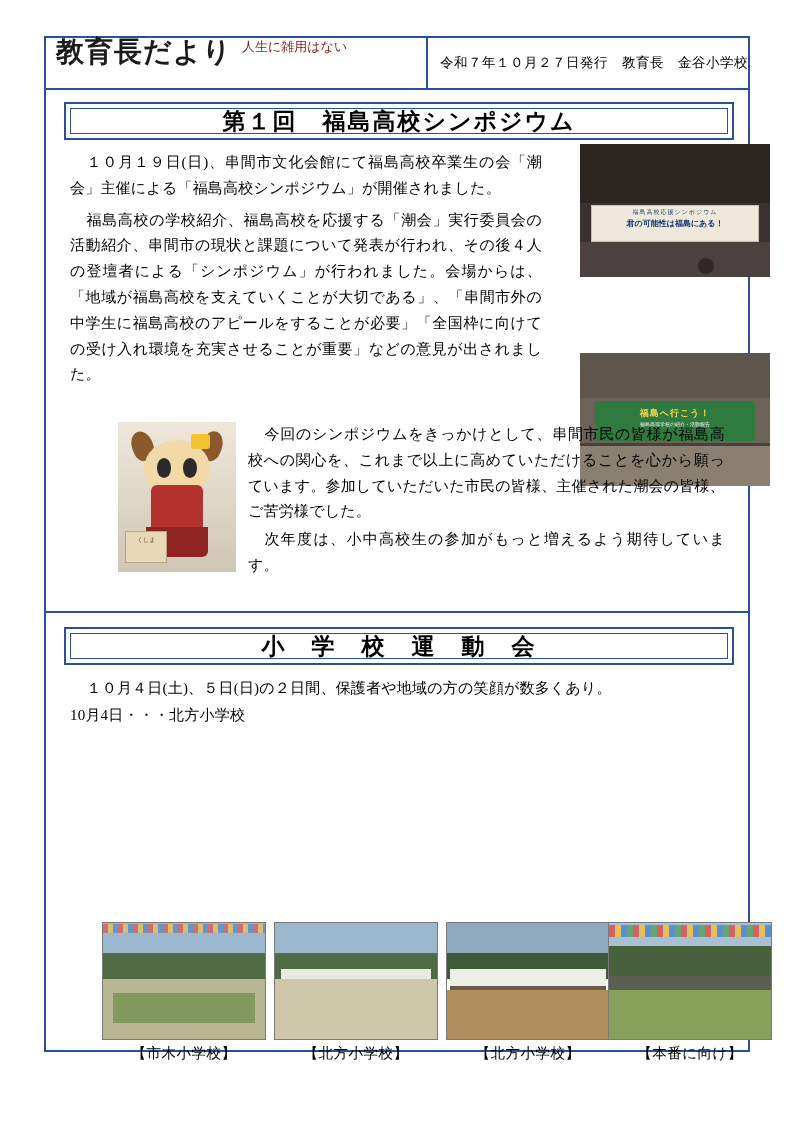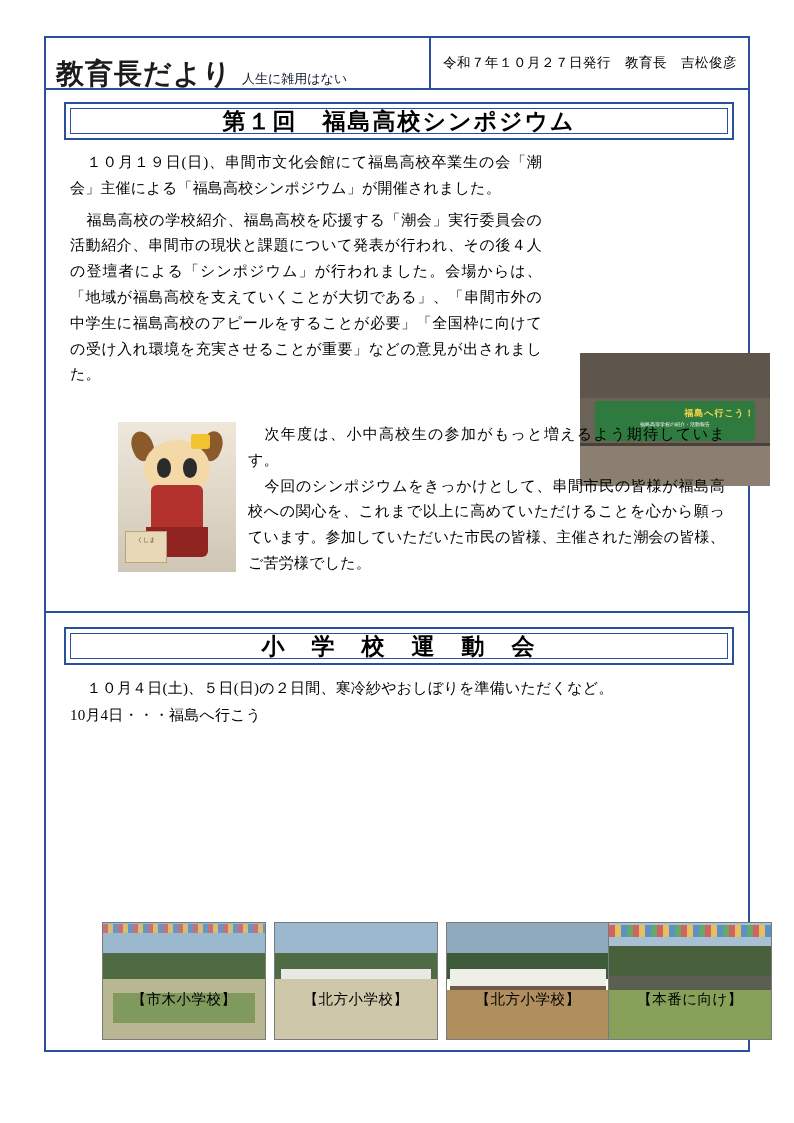--- a/index.html
+++ b/index.html
@@ -41,34 +41,34 @@
     border-bottom: 2px solid #2a4f9b;
     display: flex;
     align-items: center;
   }
   .masthead-title-box {
     width: 385px;
     height: 100%;
     box-sizing: border-box;
     border-right: 2px solid #2a4f9b;
     display: flex;
-    align-items: flex-end;
+    align-items: flex-start;
     padding-left: 10px;
   }
   .masthead-title {
     font-size: 28px;
     font-weight: bold;
     letter-spacing: 1px;
     color: #1b1b1b;
     line-height: 1;
   }
   .masthead-sub {
     font-size: 13px;
     margin-left: 10px;
-    color: #0f172a;
+    color: #7f1d1d;
   }
   .masthead-meta {
     flex: 1;
     font-size: 13.5px;
     padding-left: 12px;
     letter-spacing: 0.5px;
     white-space: nowrap;
   }
 
   
@@ -148,21 +148,21 @@
   #photo-banner1 .band { position:absolute; left:6%; right:6%; top:46%; height:26%; background:#efe9dc; border:1px solid #c9bfae;}
   #photo-banner1 .band .t1 { font-size:6px; text-align:center; color:#1b3a6b; margin-top:2px; letter-spacing:1px;}
   #photo-banner1 .band .t2 { font-size:8px; text-align:center; color:#14326a; font-weight:bold; margin-top:1px;}
   #photo-banner1 .low { position:absolute; left:0; right:0; bottom:0; height:26%; background:#4a4140; }
   #photo-banner1 .head1 { position:absolute; left:62%; bottom:2%; width:16px; height:16px; border-radius:50%; background:#2f2a27;}
 
   
   #photo-banner2 { left: 534px; top: 315px; width: 190px; height: 133px; background:#6b6258; }
   #photo-banner2 .wallTop { position:absolute; left:0; right:0; top:0; height:34%; background:#5e564d; }
   #photo-banner2 .green { position:absolute; left:8%; right:8%; top:36%; height:30%; background:#2f7a3e; border-radius:2px;}
-  #photo-banner2 .green .gt { font-size:9px; color:#ffd84d; text-align:right; font-weight:bold; margin-top:6px; letter-spacing:1px;}
+  #photo-banner2 .green .gt { font-size:9px; color:#ffd84d; text-align:center; font-weight:bold; margin-top:6px; letter-spacing:1px;}
   #photo-banner2 .green .gs { font-size:5px; color:#ffffff; text-align:center; margin-top:1px;}
   #photo-banner2 .wallBot { position:absolute; left:0; right:0; bottom:0; height:30%; background:#8a7f71; }
   #photo-banner2 .strip { position:absolute; left:0; right:0; bottom:30%; height:3px; background:#4a423a;}
 
   
   #photo-mascot { left: 72px; top: 384px; width: 118px; height: 150px; background:#d8d2c8; }
   #photo-mascot .bg { position:absolute; inset:0; background:linear-gradient(#efe7da,#cfc6b6); }
   #photo-mascot .body { position:absolute; left:28%; top:42%; width:44%; height:46%; background:#b3322e; border-radius:6px 6px 3px 3px;}
   #photo-mascot .skirt { position:absolute; left:24%; top:70%; width:52%; height:20%; background:#8f2420; border-radius:0 0 6px 6px;}
   #photo-mascot .head { position:absolute; left:22%; top:12%; width:56%; height:38%; background:#f3d9a8; border-radius:50%;}
@@ -196,21 +196,21 @@
   #bphoto4 .hills   { top:20%; height:26%; background:#48603c; }
   #bphoto4 .field   { background:#87a05a; height:42%; }
   #bphoto4 .crowd   { position:absolute; left:0; right:0; top:46%; height:14%; background:#5a5f52; }
   #bphoto4 .flags   { position:absolute; left:0; right:0; top:2%; height:10%;
      background:repeating-linear-gradient(90deg,#d8534f 0 6px,#f0c04a 6px 12px,#4f86c6 12px 18px,#5aa35a 18px 24px); opacity:.85;}
   #bphoto1 .flags   { position:absolute; left:0; right:0; top:1%; height:8%;
      background:repeating-linear-gradient(90deg,#d8534f 0 5px,#f0c04a 5px 10px,#4f86c6 10px 15px); opacity:.7;}
 
   .caption {
     position: absolute;
-    top: 952px;
+    top: 1006px;
     width: 170px;
     text-align: center;
     font-size: 14.5px;
     letter-spacing: 0.5px;
   }
   #cap1 { left: 53px; }
   #cap2 { left: 225px; }
   #cap3 { left: 397px; }
   #cap4 { left: 559px; }
 
@@ -226,29 +226,38 @@
 <body>
 
 <div class="page">
   <div class="doc-frame">
 
     <div class="masthead">
       <div class="masthead-title-box">
         <span class="masthead-title">教育長だより</span>
         <span class="masthead-sub">人生に雑用はない</span>
       </div>
-      <div class="masthead-meta">令和７年１０月２７日発行　教育長　吉松俊彦</div>
+      <div class="masthead-meta">令和７年１０月２７日発行　教育長　金谷小学校</div>
     </div>
 
     <div class="section-head" id="head1">
       <div class="inner">
         <span>第１回　福島高校シンポジウム</span>
       </div>
     </div>
 
+    <div class="photo" id="photo-banner1">
+      <div class="top"></div>
+      <div class="band">
+        <div class="t1">福島高校応援シンポジウム</div>
+        <div class="t2">君の可能性は福島にある！</div>
+      </div>
+      <div class="low"></div>
+      <div class="head1"></div>
+    </div>
 
     <div class="photo" id="photo-banner2">
       <div class="wallTop"></div>
       <div class="green">
         <div class="gt">福島へ行こう！</div>
         <div class="gs">福島高等学校の紹介・活動報告</div>
       </div>
       <div class="strip"></div>
       <div class="wallBot"></div>
     </div>
@@ -268,35 +277,35 @@
       <div class="bow"></div>
       <div class="body"></div>
       <div class="skirt"></div>
       <div class="sign">
         <i>くしま</i>
       </div>
     </div>
 
     <div class="para-flow body-text">
       <div class="wrapfig"></div>
+      <p class="indent" style="margin:0 0 2px 0;">今回のシンポジウムをきっかけとして、串間市民の皆様が福島高校への関心を、これまで以上に高めていただけることを心から願っています。参加していただいた市民の皆様、主催された潮会の皆様、ご苦労様でした。</p>
       <p class="indent" style="margin:0;">次年度は、小中高校生の参加がもっと増えるよう期待しています。</p>
-      <p class="indent" style="margin:0 0 2px 0;">今回のシンポジウムをきっかけとして、串間市民の皆様が福島高校への関心を、これまで以上に高めていただけることを心から願っています。参加していただいた市民の皆様、主催された潮会の皆様、ご苦労様でした。</p>
     </div>
 
     <div class="section-divider" id="div1"></div>
 
     <div class="section-head" id="head2">
       <div class="inner">
         <span>小　学　校　運　動　会</span>
       </div>
     </div>
 
     <div class="sport-text body-text">
-      <p class="indent">１０月４日(土)、５日(日)の２日間、寒冷紗やおしぼりを準備いただくなど。</p>
-      <p>10月4日・・・福島へ行こう</p>
+      <p class="indent">１０月４日(土)、５日(日)の２日間、保護者や地域の方の笑顔が数多くあり。</p>
+      <p>10月4日・・・北方小学校</p>
     </div>
 
     <div class="bphoto" id="bphoto1">
       <div class="skyband"></div>
       <div class="flags"></div>
       <div class="hills"></div>
       <div class="field"></div>
       <div class="grass"></div>
     </div>
     <div class="bphoto" id="bphoto2">

